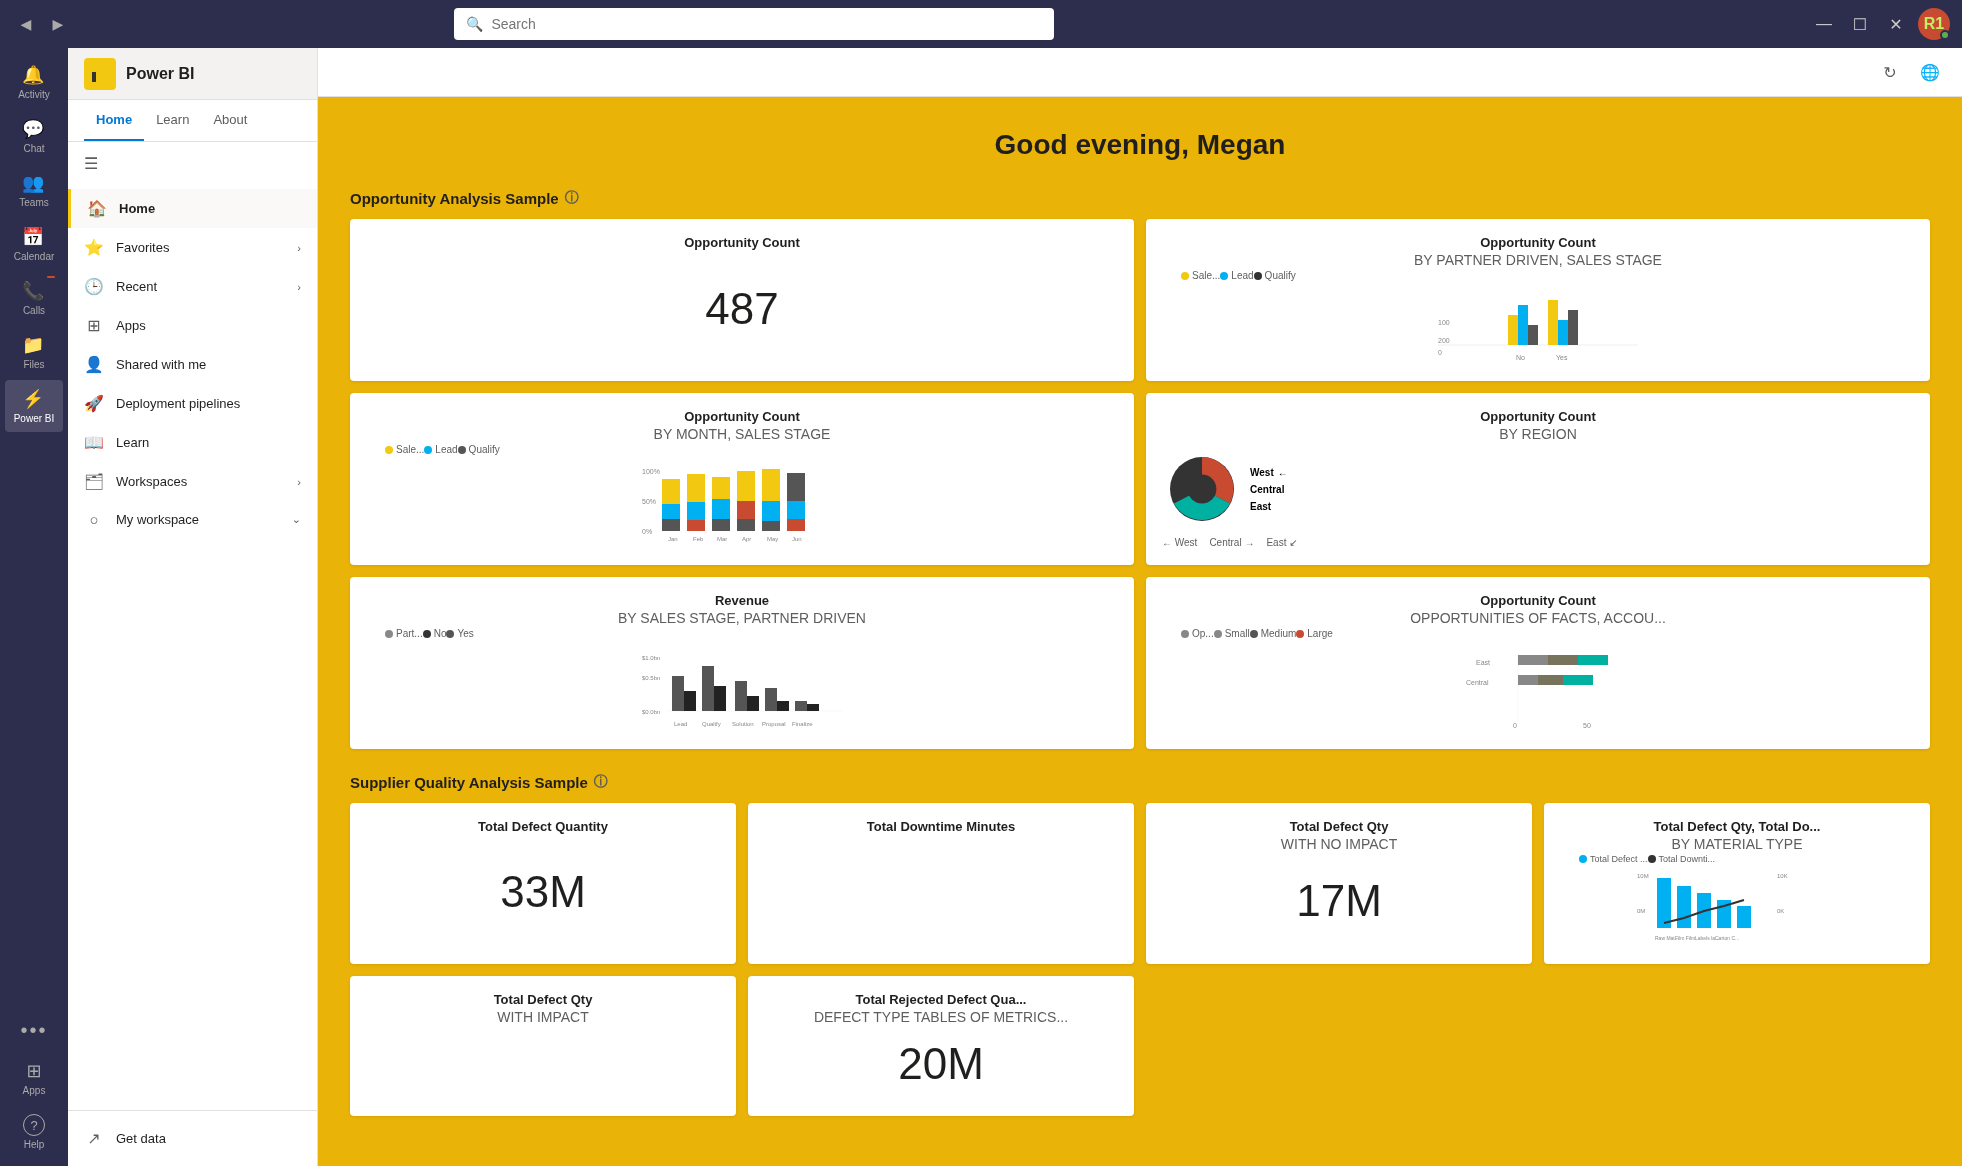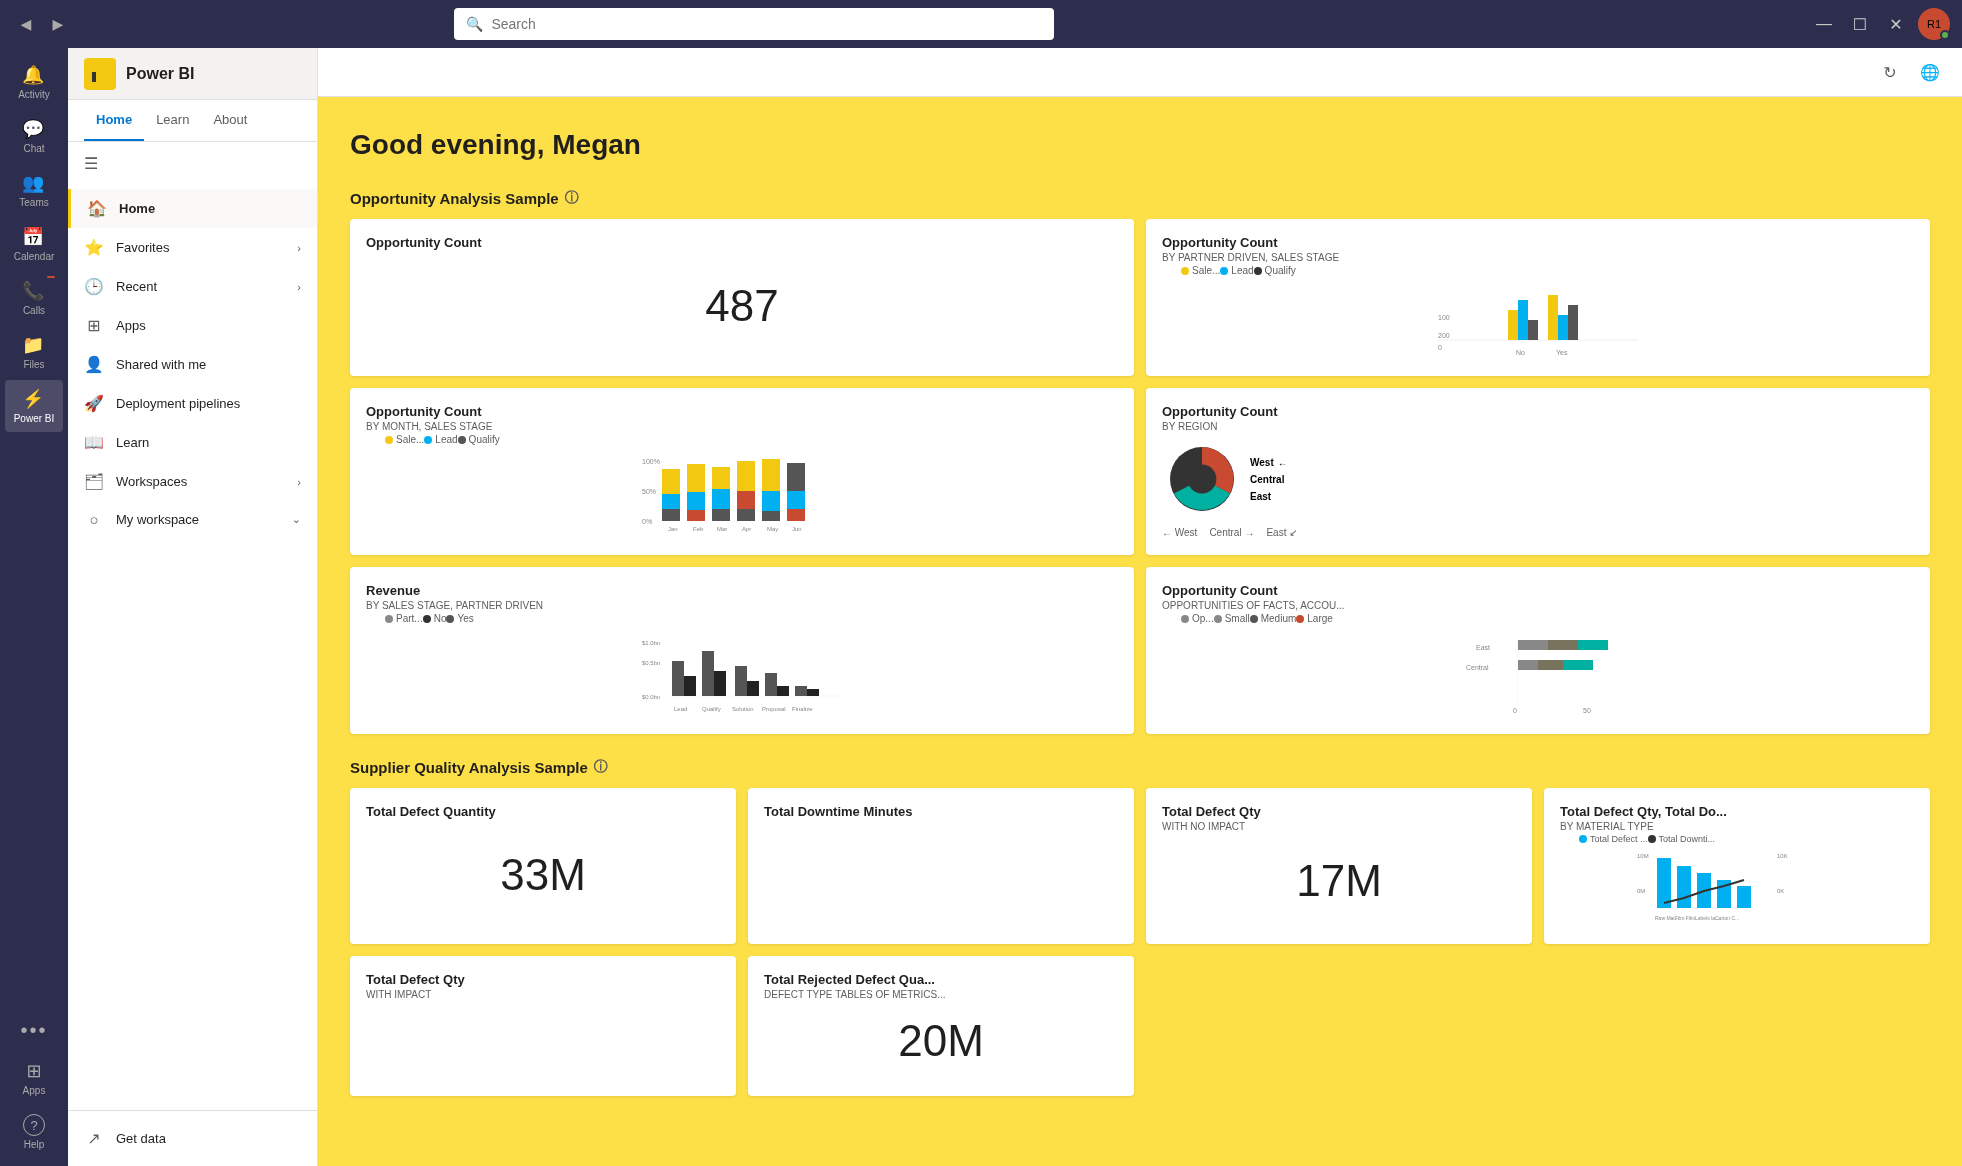--- a/index.html
+++ b/index.html
@@ -30,22 +30,22 @@
       border: none; outline: none; flex: 1; font-size: 14px; color: #333;
     }
     .title-bar-actions { display: flex; align-items: center; gap: 8px; margin-left: auto; }
     .title-bar-actions button {
       background: none; border: none; color: #ccc; cursor: pointer;
       width: 28px; height: 28px; border-radius: 4px; font-size: 16px;
       display: flex; align-items: center; justify-content: center;
     }
     .avatar {
       width: 32px; height: 32px; border-radius: 50%; background: #c84b31;
-      display: flex; align-items: center; justify-content: center; color: #000000;
-      font-size: 11px; font-weight: normal; position: relative; cursor: pointer;
+      display: flex; align-items: center; justify-content: center; color: #bef264;
+      font-size: 16px; font-weight: bold; position: relative; cursor: pointer;
     }
     .avatar-badge {
       position: absolute; bottom: 0; right: 0; width: 10px; height: 10px;
       background: #5caf50; border-radius: 50%; border: 2px solid #2d2d4e;
     }
 
     
     .app-layout { display: flex; flex: 1; overflow: hidden; }
 
     
@@ -103,42 +103,42 @@
     .pbi-menu-item.active {
       border-left: 3px solid #f2c811; background: #faf9f8; font-weight: 600;
     }
     .pbi-menu-item .icon { font-size: 16px; color: #605e5c; width: 20px; text-align: center; }
     .pbi-menu-item .chevron { margin-left: auto; font-size: 11px; color: #605e5c; }
     .pbi-menu-spacer { flex: 1; }
     .pbi-bottom { padding: 8px 0; border-top: 1px solid #e0e0e0; }
 
     
     .main-content {
-      flex: 1; overflow-y: auto; background: #fde047; padding: 32px 32px 44px 32px;
+      flex: 1; overflow-y: auto; background: #eab308; padding: 32px 32px 44px 32px; text-align: center;
     }
     .greeting {
       font-size: 28px; font-weight: 400; color: #201f1e; margin-bottom: 28px;
     }
     .greeting span { font-weight: 600; }
 
     
     .dashboard-section { margin-bottom: 24px; }
     .section-title {
       font-size: 15px; font-weight: 600; color: #201f1e; margin-bottom: 12px;
       display: flex; align-items: center; gap: 6px;
     }
     .section-info { font-size: 14px; color: #605e5c; cursor: pointer; }
 
     .card {
       background: white; border-radius: 4px; padding: 16px;
       box-shadow: 0 1px 3px rgba(0,0,0,0.1); cursor: pointer;
       min-height: 140px; display: flex; flex-direction: column;
     }
     .card-title { font-size: 13px; font-weight: 600; color: #201f1e; margin-bottom: 2px; }
-    .card-subtitle { font-size: 10px; color: #605e5c; text-transform: uppercase; margin-bottom: 2px; }
+    .card-subtitle { font-size: 14px; color: #605e5c; text-transform: uppercase; margin-bottom: 2px; }
     .card-big-number {
       font-size: 44px; font-weight: 300; color: #201f1e;
       display: flex; align-items: center; justify-content: center;
       flex: 1;
     }
     .card-chart { flex: 1; display: flex; flex-direction: column; justify-content: center; }
 
     
     .legend { display: flex; flex-wrap: wrap; margin-bottom: 4px; font-size: 10px; color: #605e5c; margin-left: 19px; }
     .legend-item { display: flex; align-items: center; gap: 3px; }

